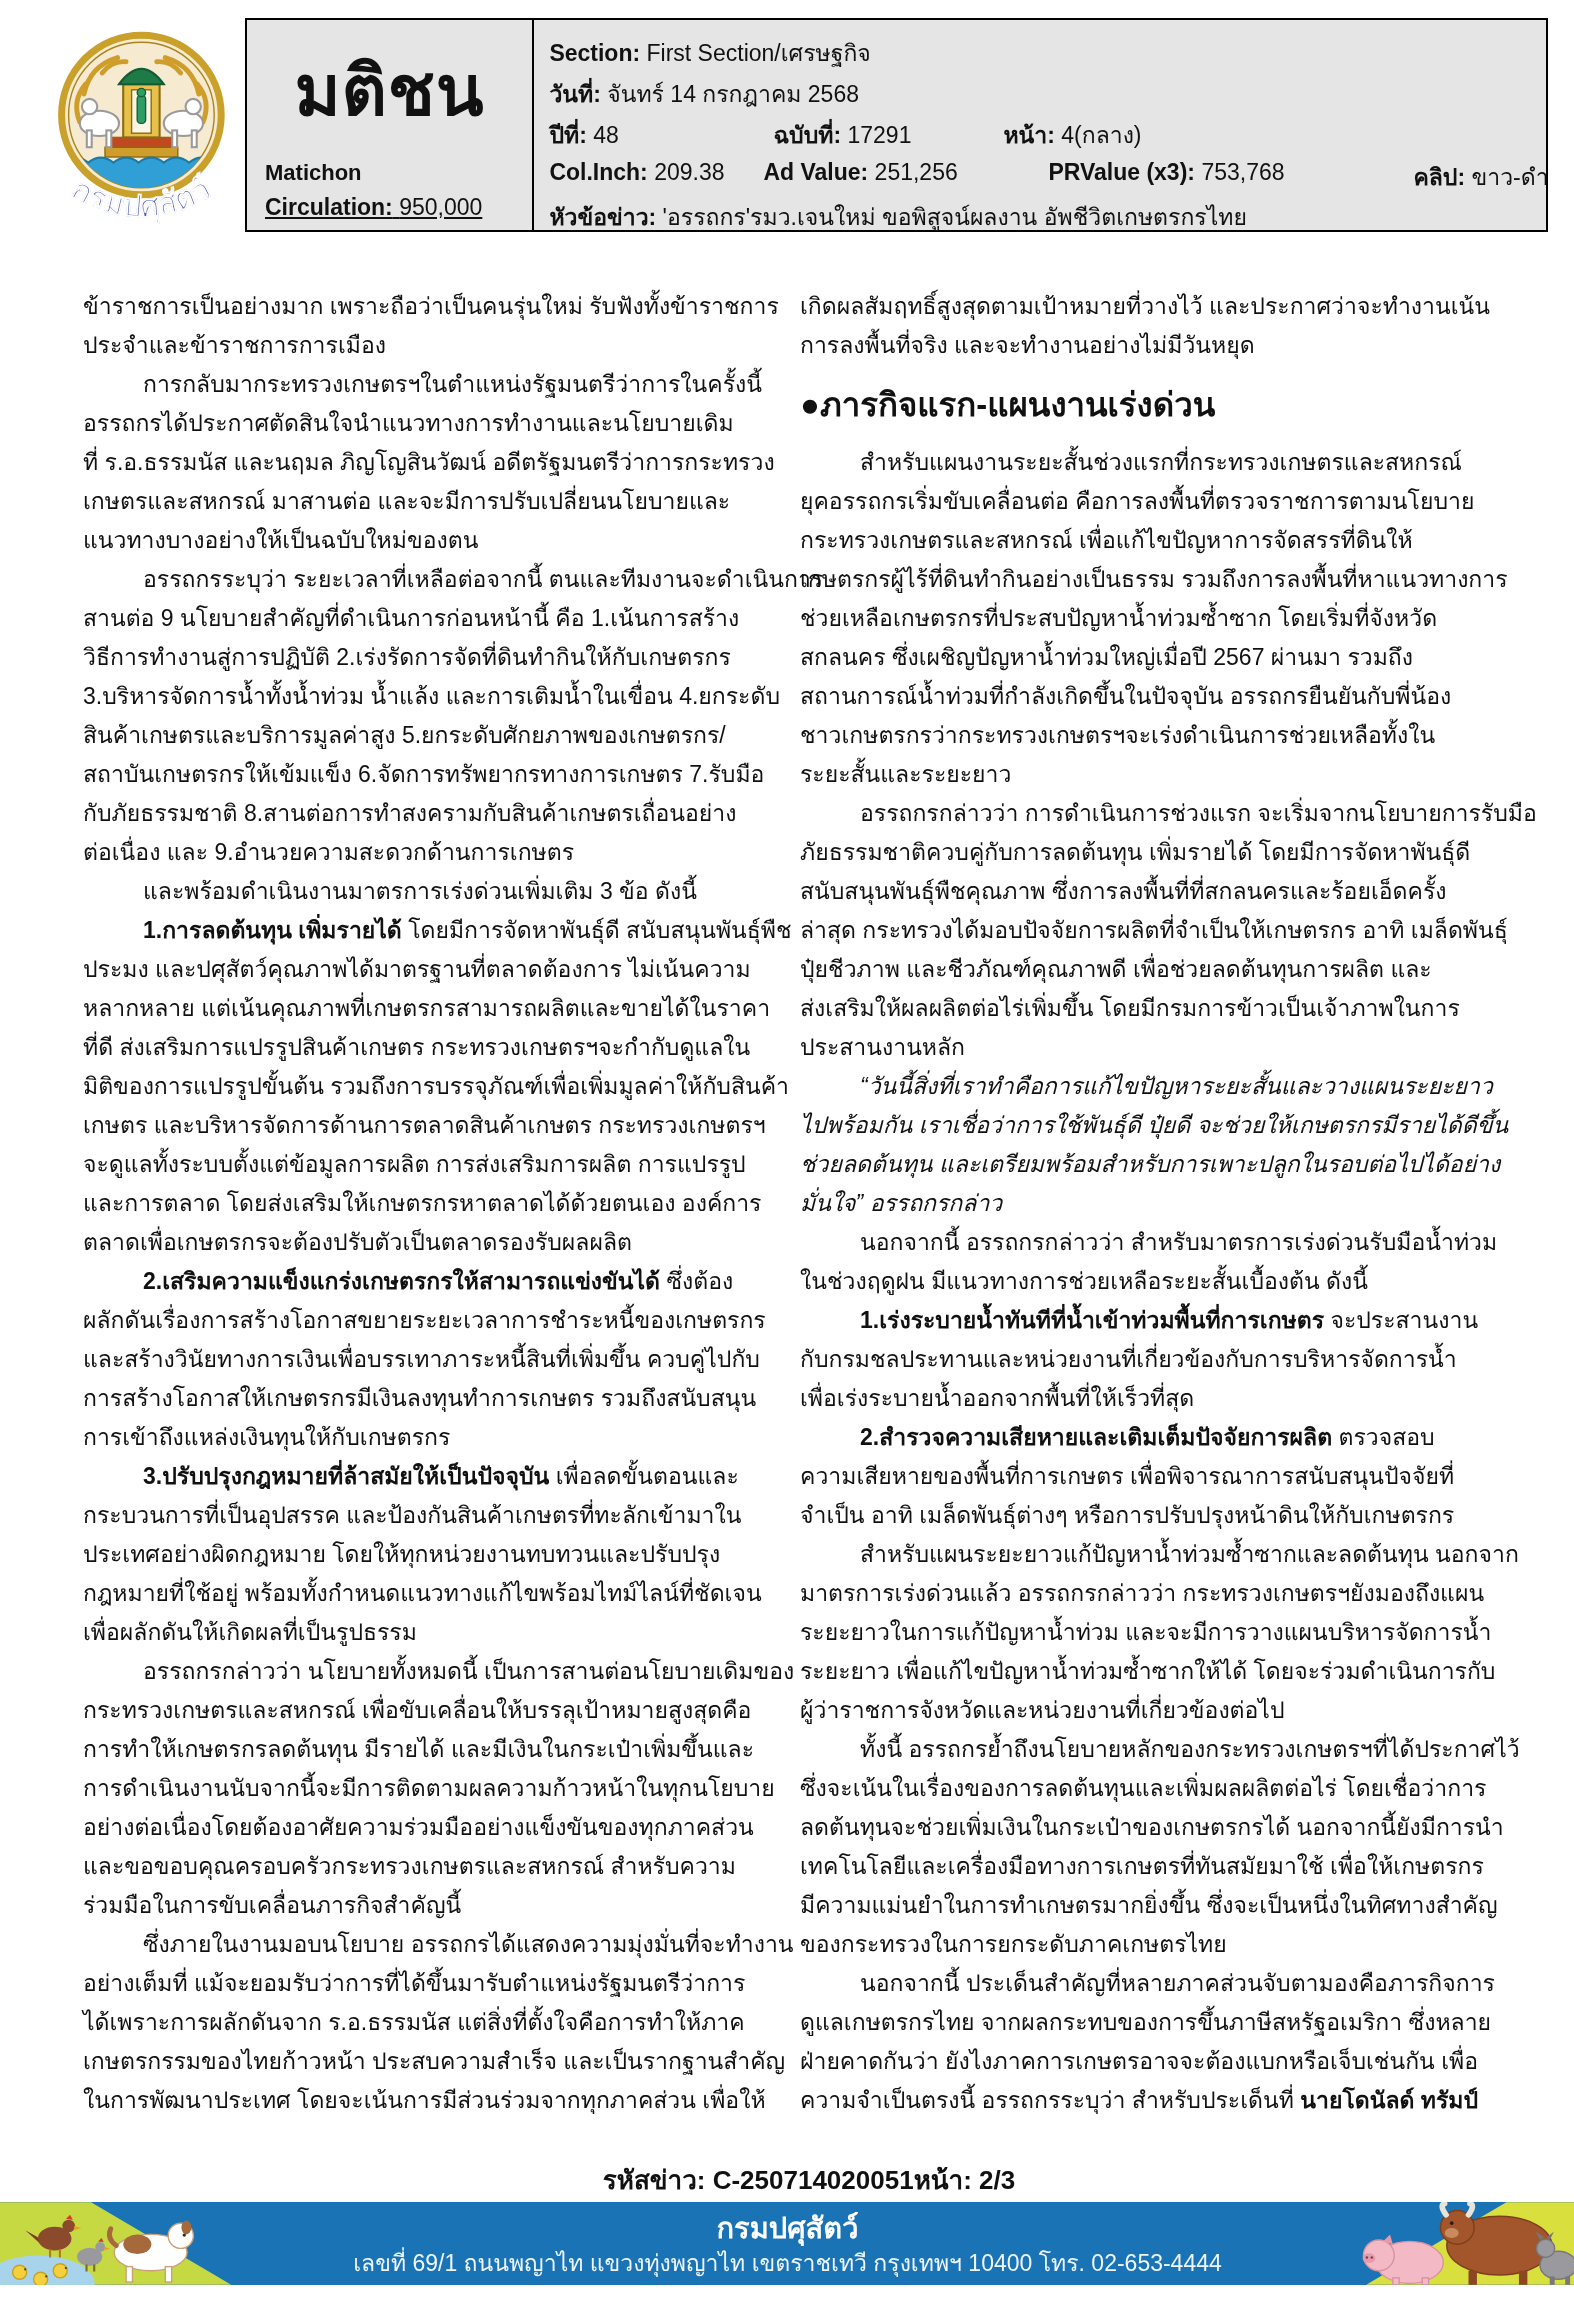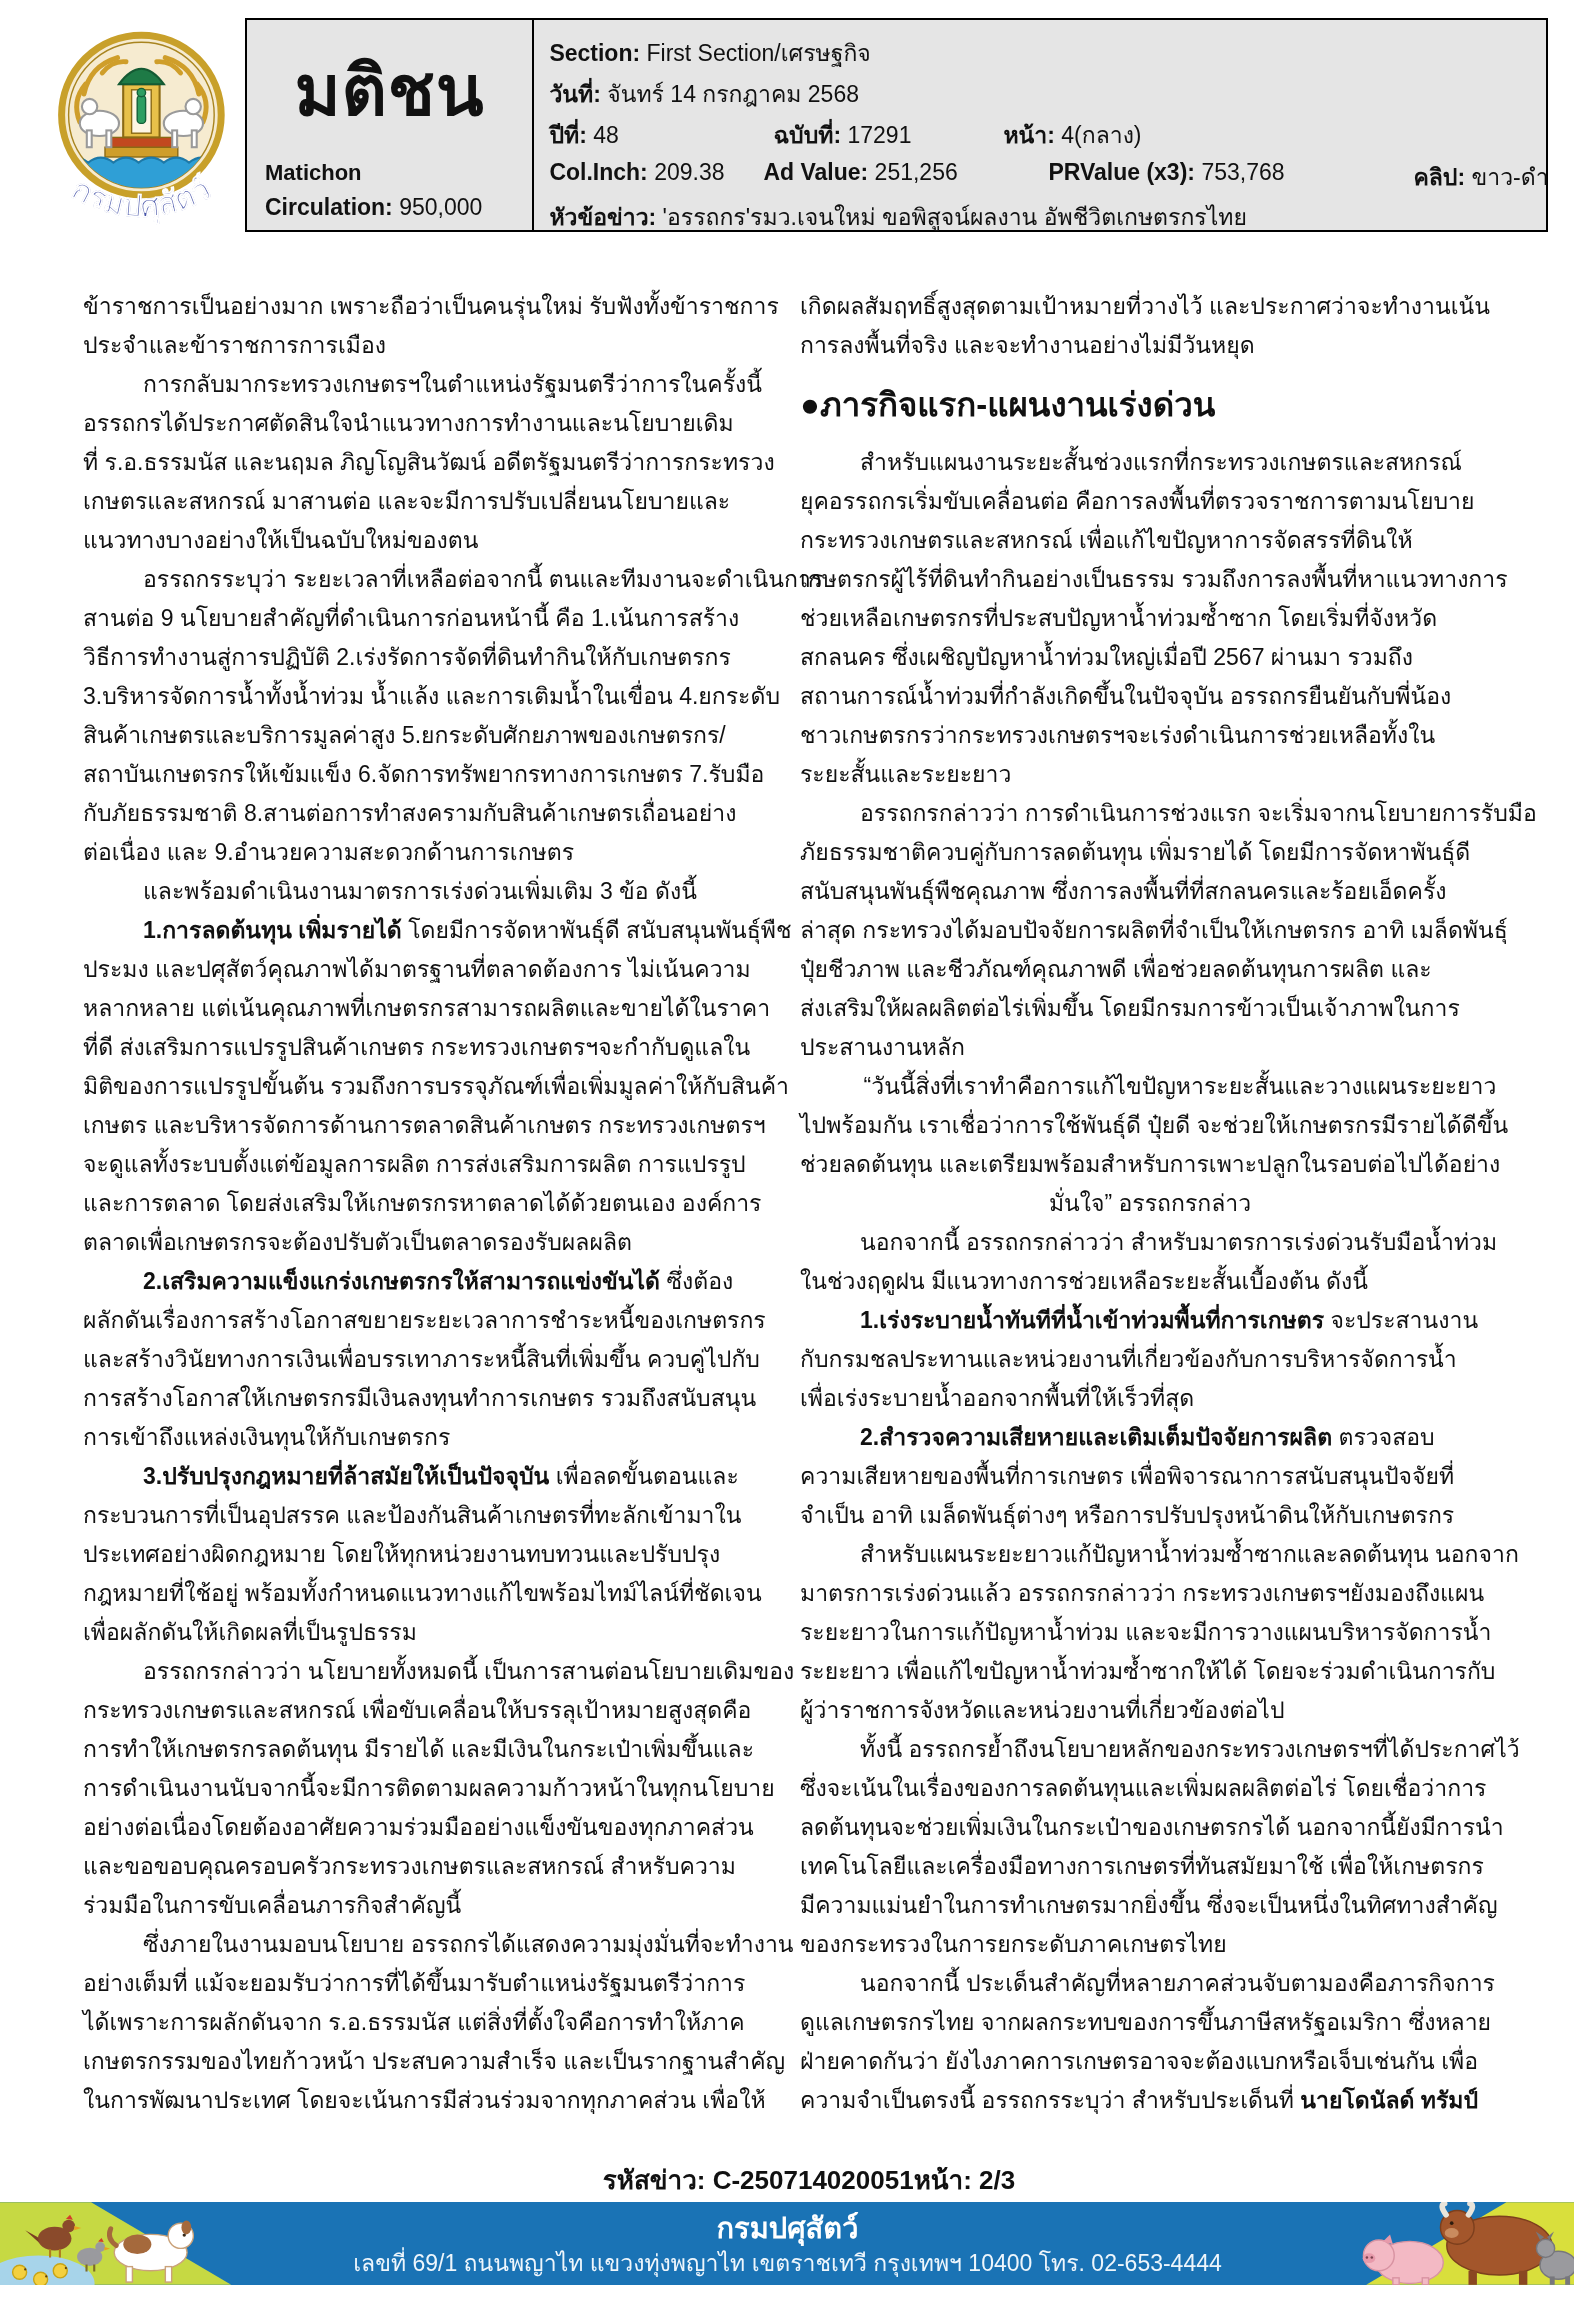--- a/index.html
+++ b/index.html
@@ -9,32 +9,32 @@
   }
   
   .seal{position:absolute;left:35px;top:17px;width:217px;height:224px;}
   .header-table{
     position:absolute;left:245px;top:18px;width:1303px;height:214px;
     border:2.8px solid #000;box-sizing:border-box;display:flex;background:#e5e5e5;
   }
   .cell-left{width:287px;border-right:2.8px solid #000;position:relative;box-sizing:border-box;}
   .logo-thai{font-size:70px;font-weight:bold;text-align:center;margin-top:15.4px;letter-spacing:0.7px;}
   .matichon-en{position:absolute;left:18px;top:140px;font-weight:bold;font-size:22px;}
-  .circulation{position:absolute;left:18px;top:174px;font-size:23px;}
+  .circulation{position:absolute;left:18px;top:174px;font-size:23px;text-decoration:underline;}
   .cell-right{flex:1;position:relative;font-size:23px;border-radius:8px;}
   .hrow{position:absolute;left:15.4px;right:5.6px;height:34px;white-space:nowrap;}
   .hrow .lbl{font-weight:bold;}
   .abs{position:absolute;top:0;white-space:nowrap;}
   
   .col{position:absolute;top:287px;}
   #left-column{left:83px;width:703px;}
   #right-column{left:800px;width:700px;}
   .line{height:39px;line-height:39px;font-size:23px;white-space:nowrap;}
   .line.indent{padding-left:60px;}
-  .line.quote{text-align:center;}
+  .line.quote{font-style:italic;}
   .heading{height:78px;display:flex;align-items:center;font-size:33px;font-weight:bold;letter-spacing:0px;}
   
   .meta-row{
     position:absolute;top:2159px;left:98px;right:55px;
     display:flex;justify-content:center;font-size:26px;font-weight:bold;
   }
   .banner{position:absolute;top:2202px;left:0;width:1575px;height:83px;background:#1a73b5;overflow:hidden;}
   .banner svg.deco{position:absolute;left:0;top:0;}
   .banner-org{position:absolute;top:2.8px;left:0;width:100%;text-align:center;color:#fff;font-weight:bold;font-size:29px;}
   .banner-addr{position:absolute;top:43px;left:0;width:100%;text-align:center;color:#eef6fc;font-size:23px;}

